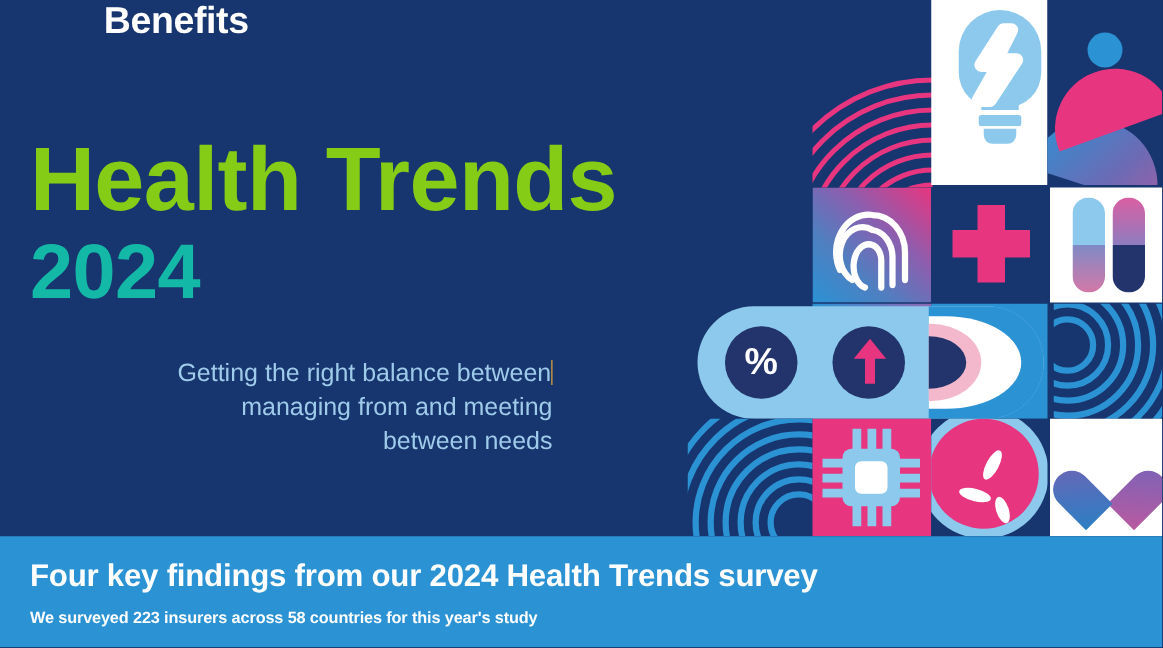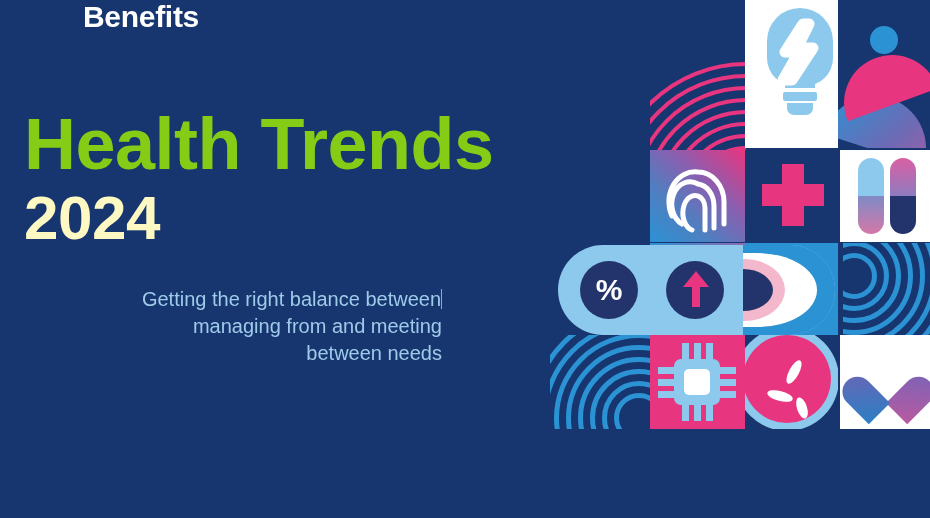--- a/index.html
+++ b/index.html
@@ -16,21 +16,21 @@
     font-size:30px;font-weight:700;color:#ffffff;letter-spacing:-0.3px;
     line-height:38px;
   }
   .title{
     position:absolute;left:24px;top:108px;
     font-size:72px;font-weight:700;color:#84cc16;
     line-height:72px;letter-spacing:-0.5px;white-space:nowrap;
   }
   .title-year{
     position:absolute;left:24px;top:182px;
-    font-size:62px;font-weight:700;color:#fef9c3;
+    font-size:62px;font-weight:700;color:#14b8a6;
     line-height:72px;letter-spacing:-0.5px;text-align:center;
   }
   .subtitle{
     position:absolute;left:22px;top:286px;width:420px;
     font-size:20px;font-weight:400;color:#9fcbea;
     line-height:27px;
     text-align:right;
   }
   .caret{
     display:inline-block;width:1px;height:20px;background:#d8a13a;
@@ -311,14 +311,18 @@
       <div class="seg" style="left:22px;top:56px;width:26px;height:10px;transform:rotate(14deg);"></div>
       <div class="seg" style="left:52px;top:62px;width:10px;height:22px;transform:rotate(-18deg);"></div>
     </div>
 
     <div class="tile bg-white" style="left:290px;top:335px;width:90px;height:94px;">
       <div class="heart"></div>
     </div>
 
   </div>
 
+  <div class="band">
+    <div class="band-title">Four key findings from our 2024 Health Trends survey</div>
+    <div class="band-sub">We surveyed 223 insurers across 58 countries for this year's study</div>
+  </div>
 
 </div>
 
 </body></html>

